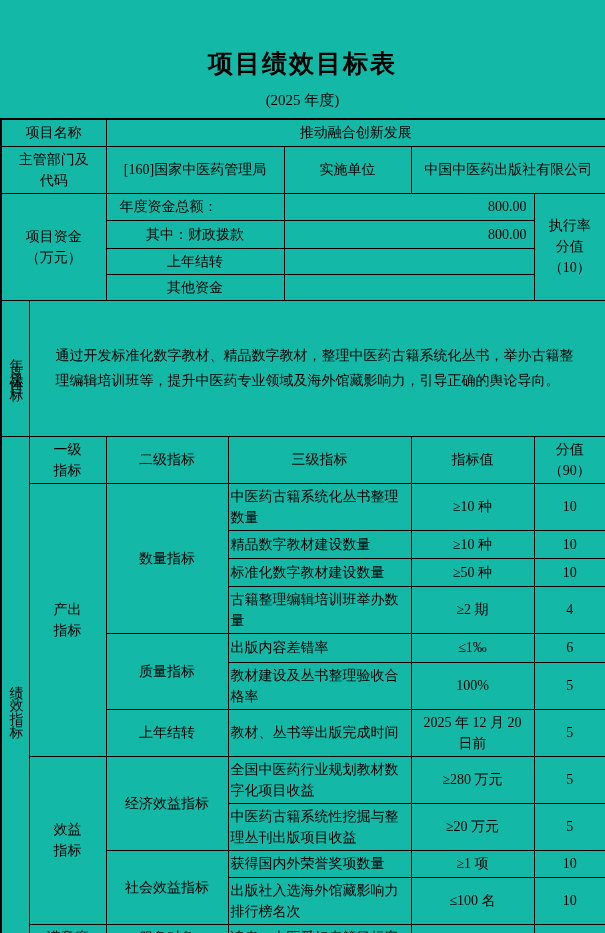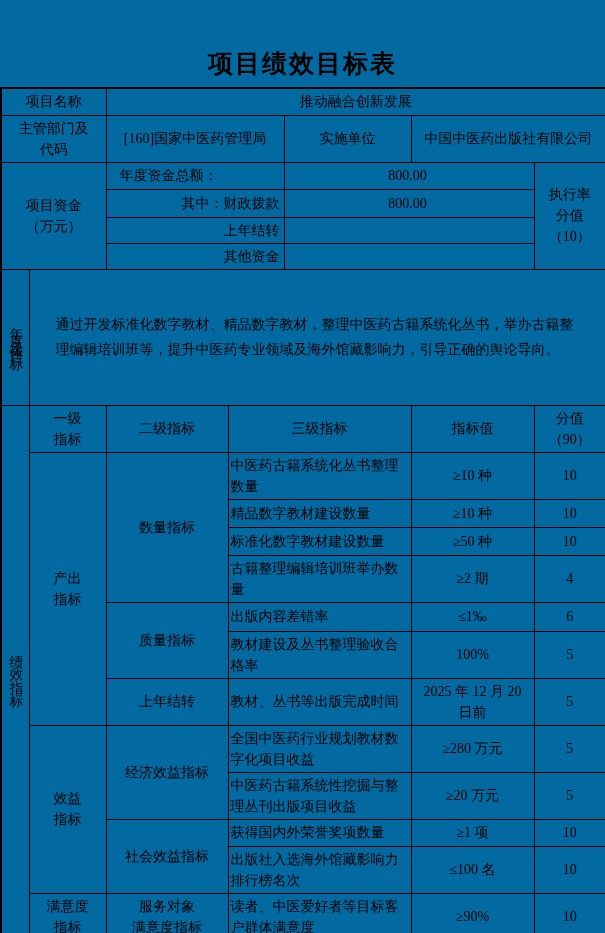--- a/index.html
+++ b/index.html
@@ -2,21 +2,21 @@
 <html><head>
 <meta charset="utf-8">
 <style>
   * { box-sizing: border-box; margin: 0; padding: 0; }
   html, body { background: #ffffff; }
   body {
     width: 605px; height: 933px;
     font-family: "Liberation Serif", "DejaVu Serif", serif;
     color: #000000;
   }
-  .doc { width: 605px; height: 933px; background: #0369a1; overflow: hidden; }
+  .doc { width: 605px; height: 933px; background: #14b8a6; overflow: hidden; }
   .doc-title {
     padding-top: 50px;
     text-align: center;
     font-size: 25px;
     font-weight: bold;
     line-height: 27px;
     font-family: "Liberation Sans", "DejaVu Sans", sans-serif;
     letter-spacing: 2px;
   }
   .doc-subtitle {
@@ -36,39 +36,40 @@
     border: 1px solid #000;
     font-size: 14px;
     line-height: 21px;
     vertical-align: middle;
     text-align: center;
     padding: 2px 4px;
     white-space: pre-line;
     overflow: hidden;
   }
   td.al { text-align: left; padding-left: 2px; }
-  td.ar { text-align: right; padding-right: 4px; }
+  td.ar { text-align: center; padding-right: 4px; }
   td.goal-text { text-align: left; padding: 4px 26px; line-height: 25px; }
   td.fund-first { text-align: left; padding-left: 13px; }
-  td.fund-val { text-align: center; padding-right: 7px; }
+  td.fund-val { text-align: right; padding-right: 7px; }
   .vert {
     display: inline-block;
     writing-mode: vertical-lr;
     text-orientation: upright;
     white-space: nowrap;
   }
   .vert.goal { letter-spacing: 6px; }
   .vert.perf { letter-spacing: 13px; }
 </style>
 </head>
 <body>
 
 <div class="doc">
 
   <div class="doc-title">项目绩效目标表</div>
+  <div class="doc-subtitle">(2025 年度)</div>
 
   <table class="main">
     <colgroup>
       <col style="width:28px">
         <col style="width:77px">
         <col style="width:122px">
       <col style="width:56px">
         <col style="width:127px">
         <col style="width:123px">
       <col style="width:72px">

